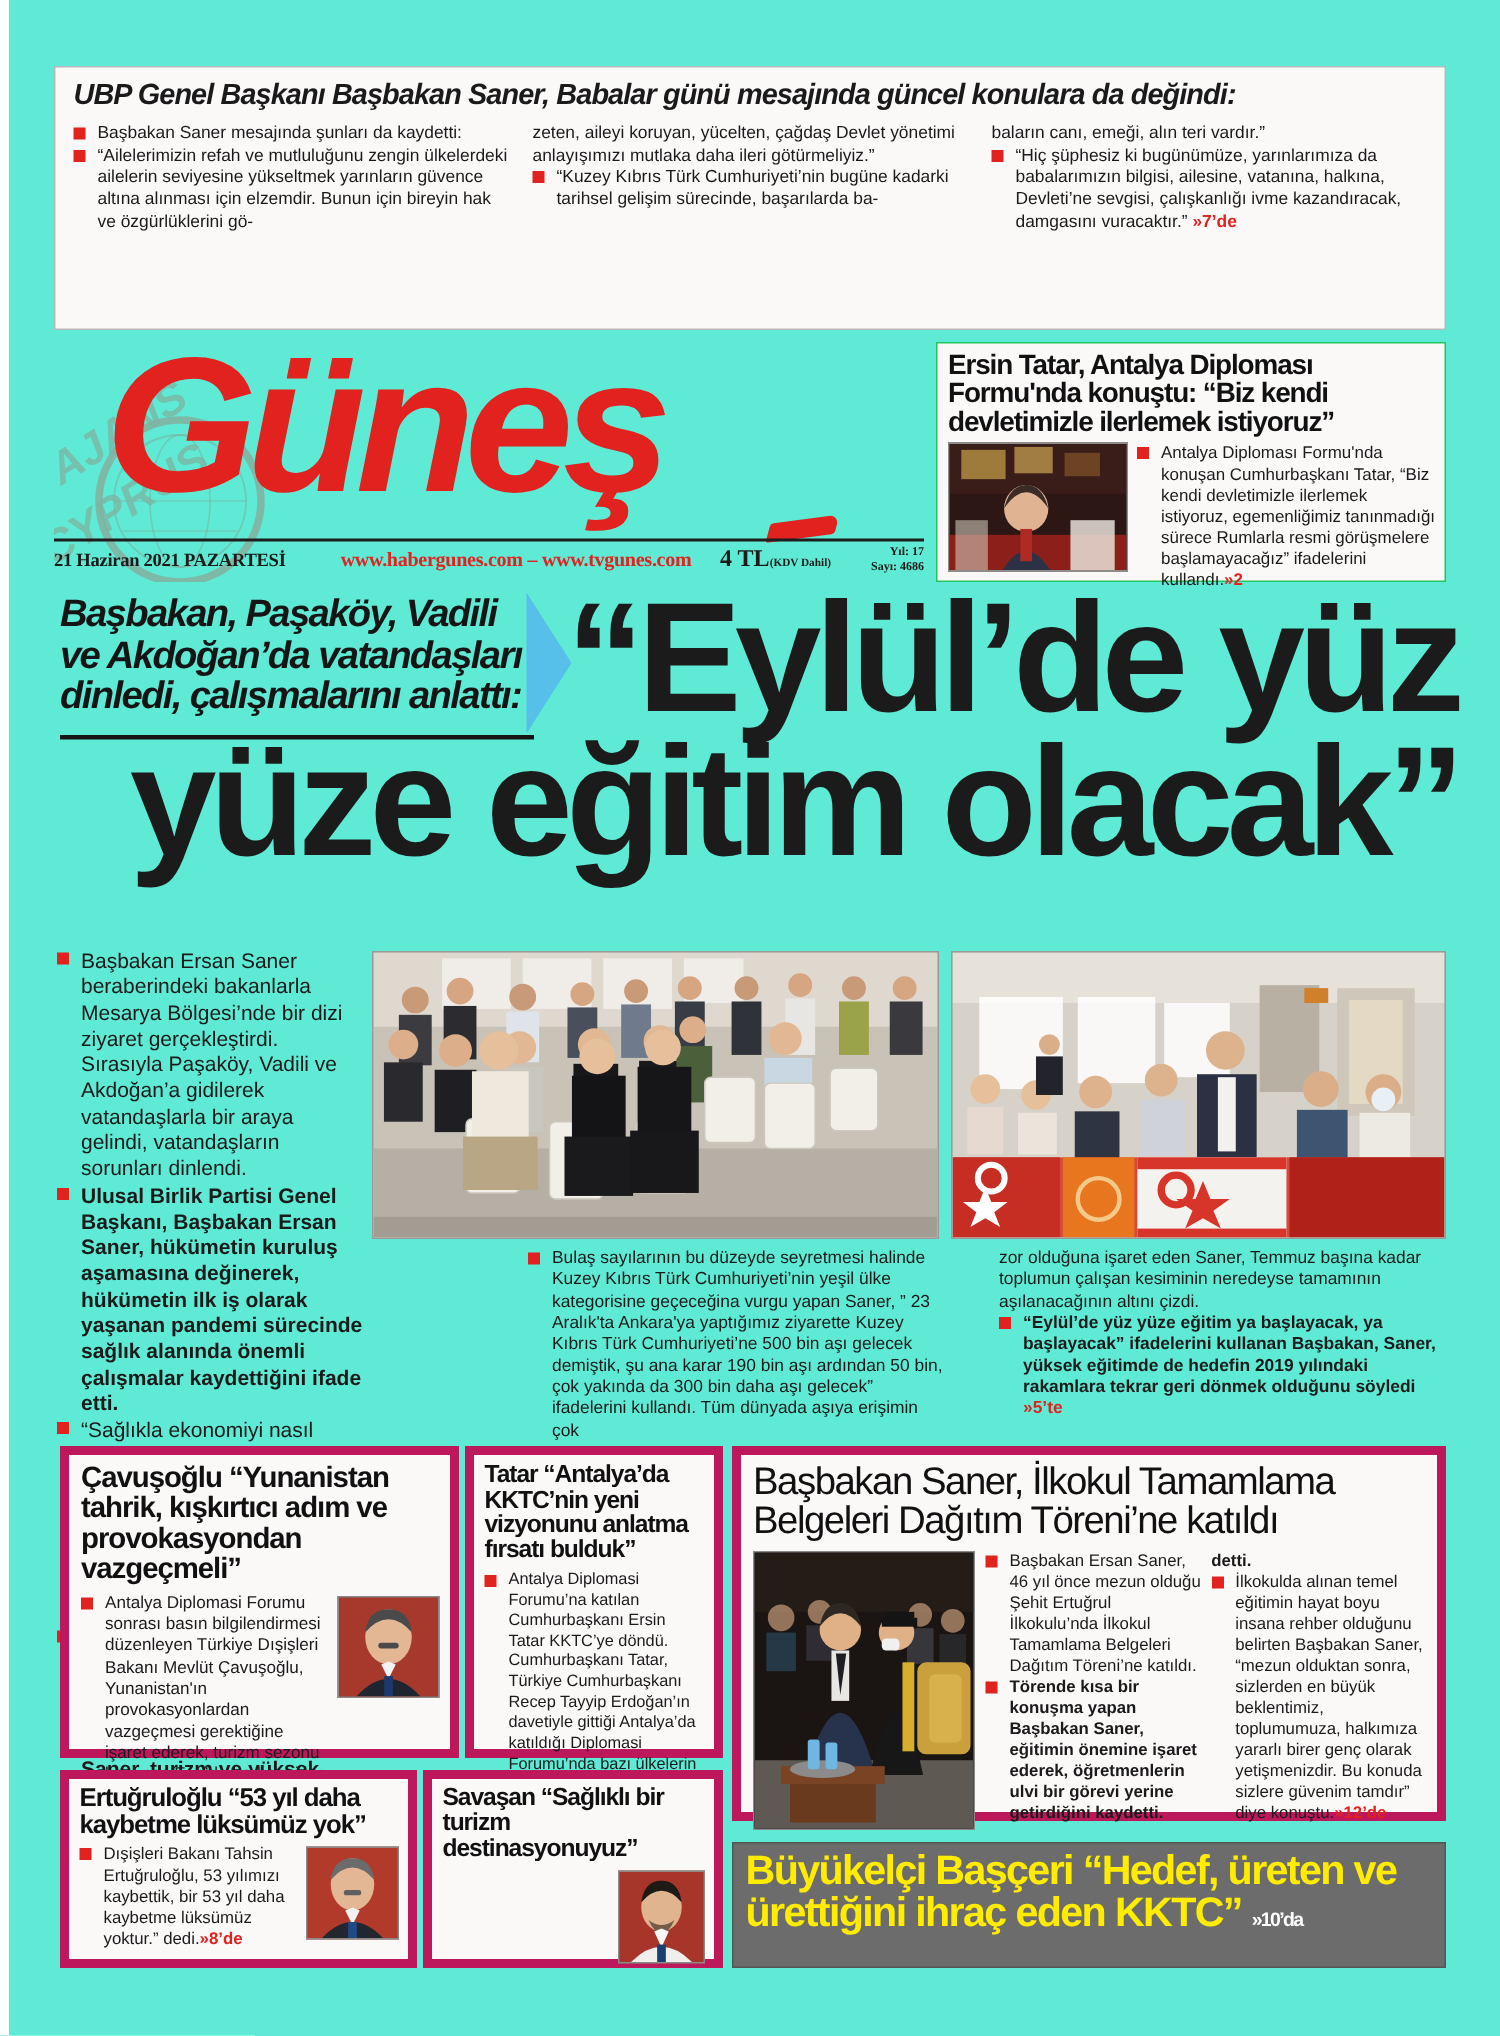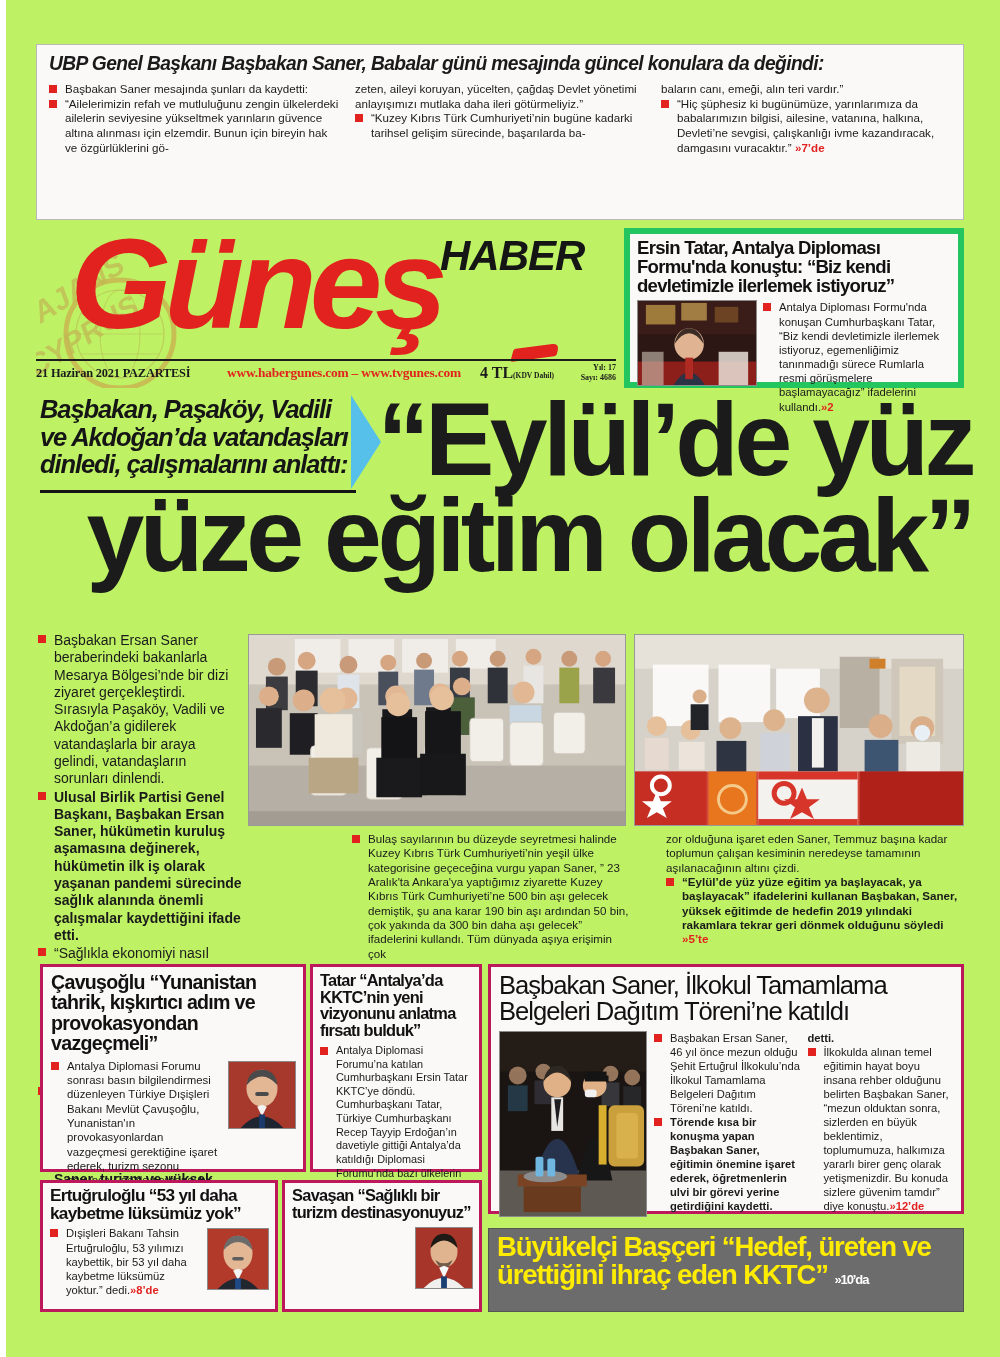--- a/index.html
+++ b/index.html
@@ -3,21 +3,21 @@
 <meta charset="utf-8">
 <style>
   * { box-sizing: border-box; margin:0; padding:0; }
   body {
     width:1000px; height:1357px;
     background:#ffffff;
     font-family:"Liberation Sans", sans-serif;
     color:#111;
     overflow:hidden;
   }
-  .page { position:relative; width:1000px; height:1357px; padding:0; background:#bef264; }
+  .page { position:relative; width:1000px; height:1357px; padding:0; background:#5eead4; }
 
   
   .bullet { display:inline-block; width:8px; height:8px; background:#e2221f; margin-right:4px;
             vertical-align:middle; position:relative; top:-2px; flex:0 0 auto; }
   .bl { display:flex; align-items:flex-start; gap:4px; }
   .bl .bullet { margin-top:5px; }
   .pg { color:#e2221f; font-weight:bold; }
 
   
   .topbanner {
@@ -65,21 +65,21 @@
   .mast-price { font-size:16px; font-weight:bold; color:#1b1b1b; font-family:"Liberation Serif", serif; }
   .mast-price small { font-size:7.5px; }
   .mast-issue { font-size:8px; font-weight:bold; color:#1b1b1b; line-height:1.25;
                 font-family:"Liberation Serif", serif; margin-left:10px; text-align:right; width:52px; }
   .redswoosh { position:absolute; left:477px; top:118px; width:44px; height:13px; background:#e2221f;
                transform:skewX(-22deg) rotate(-8deg); border-radius:2px 7px 2px 2px; }
 
   
   .tatarbox {
     position:absolute; left:624px; top:228px; width:340px; height:160px;
-    border:6px solid #22c55e; background:#fbf8f8; padding:4px 6px 5px 7px;
+    border:1px solid #22c55e; background:#fbf8f8; padding:4px 6px 5px 7px;
   }
   .tatar-head {
     font-weight:bold; font-size:18.6px; line-height:1.03; letter-spacing:-0.75px; color:#111;
   }
   .tatar-body { display:flex; gap:6px; margin-top:5px; }
   .tatar-photo {
     width:120px; height:86px; flex:0 0 auto; border:1px solid #8c8c8c; position:relative; overflow:hidden;
     background:#2a1412;
   }
   .tatar-text { font-size:11.3px; line-height:1.255; color:#1a1a1a; }
@@ -125,21 +125,21 @@
     position:absolute; left:352px; top:832px; width:278px;
     font-size:11.6px; line-height:1.235; color:#1a1a1a;
   }
   .cap-right {
     position:absolute; left:666px; top:832px; width:298px;
     font-size:11.6px; line-height:1.235; color:#1a1a1a;
   }
   .cap-right .b { font-weight:bold; }
 
   
-  .box { border:3px solid #be185d; background:#fbf8f8; }
+  .box { border:6px solid #be185d; background:#fbf8f8; }
 
   .cav {
     position:absolute; left:40px; top:964px; width:266px; height:208px;
     padding:5px 7px 5px 8px;
   }
   .cav-head { font-weight:bold; font-size:19.6px; line-height:1.04; letter-spacing:-0.7px; color:#111; }
   .cav-text { font-size:11.4px; line-height:1.26; color:#1a1a1a; margin-top:5px; }
   .cav-photo { float:right; width:68px; height:68px; margin:2px 0 2px 6px; border:1px solid #8a8a8a;
                overflow:hidden; background:#8e3b31; }
 
@@ -235,21 +235,20 @@
       <circle cx="92" cy="86" r="54" fill="none" stroke="#e2221f" stroke-width="5" opacity=".8"></circle>
       <circle cx="92" cy="86" r="44" fill="none" stroke="#b8342f" stroke-width="1.2" opacity=".6"></circle>
       <ellipse cx="92" cy="86" rx="20" ry="44" fill="none" stroke="#b8342f" stroke-width="1.1" opacity=".55"></ellipse>
       <path d="M48 86 H136 M54 66 H130 M54 106 H130" stroke="#b8342f" stroke-width="1.1" opacity=".5" fill="none"></path>
       <g fill="#c9332e" opacity=".75" font-family="Liberation Sans, sans-serif" font-weight="bold" font-size="30" font-style="italic">
         <text transform="rotate(-32 30 58)" x="6" y="64">AJANS</text>
         <text transform="rotate(-32 22 104)" x="-4" y="118">CYPRUS</text>
       </g>
     </svg>
     <div class="logo-gunes">Güneş</div>
-    <div class="logo-haber">HABER</div>
     <div class="redswoosh"></div>
     <div class="mast-rule"></div>
     <div class="mast-bottom">
       <div class="mast-date">21 Haziran 2021 PAZARTESİ</div>
       <div class="mast-url">www.habergunes.com – www.tvgunes.com</div>
       <div class="mast-price"><span>4 TL</span><small>(KDV Dahil)</small></div>
       <div class="mast-issue">
         <div>Yıl: 17</div>
         <div>Sayı: 4686</div>
       </div>

